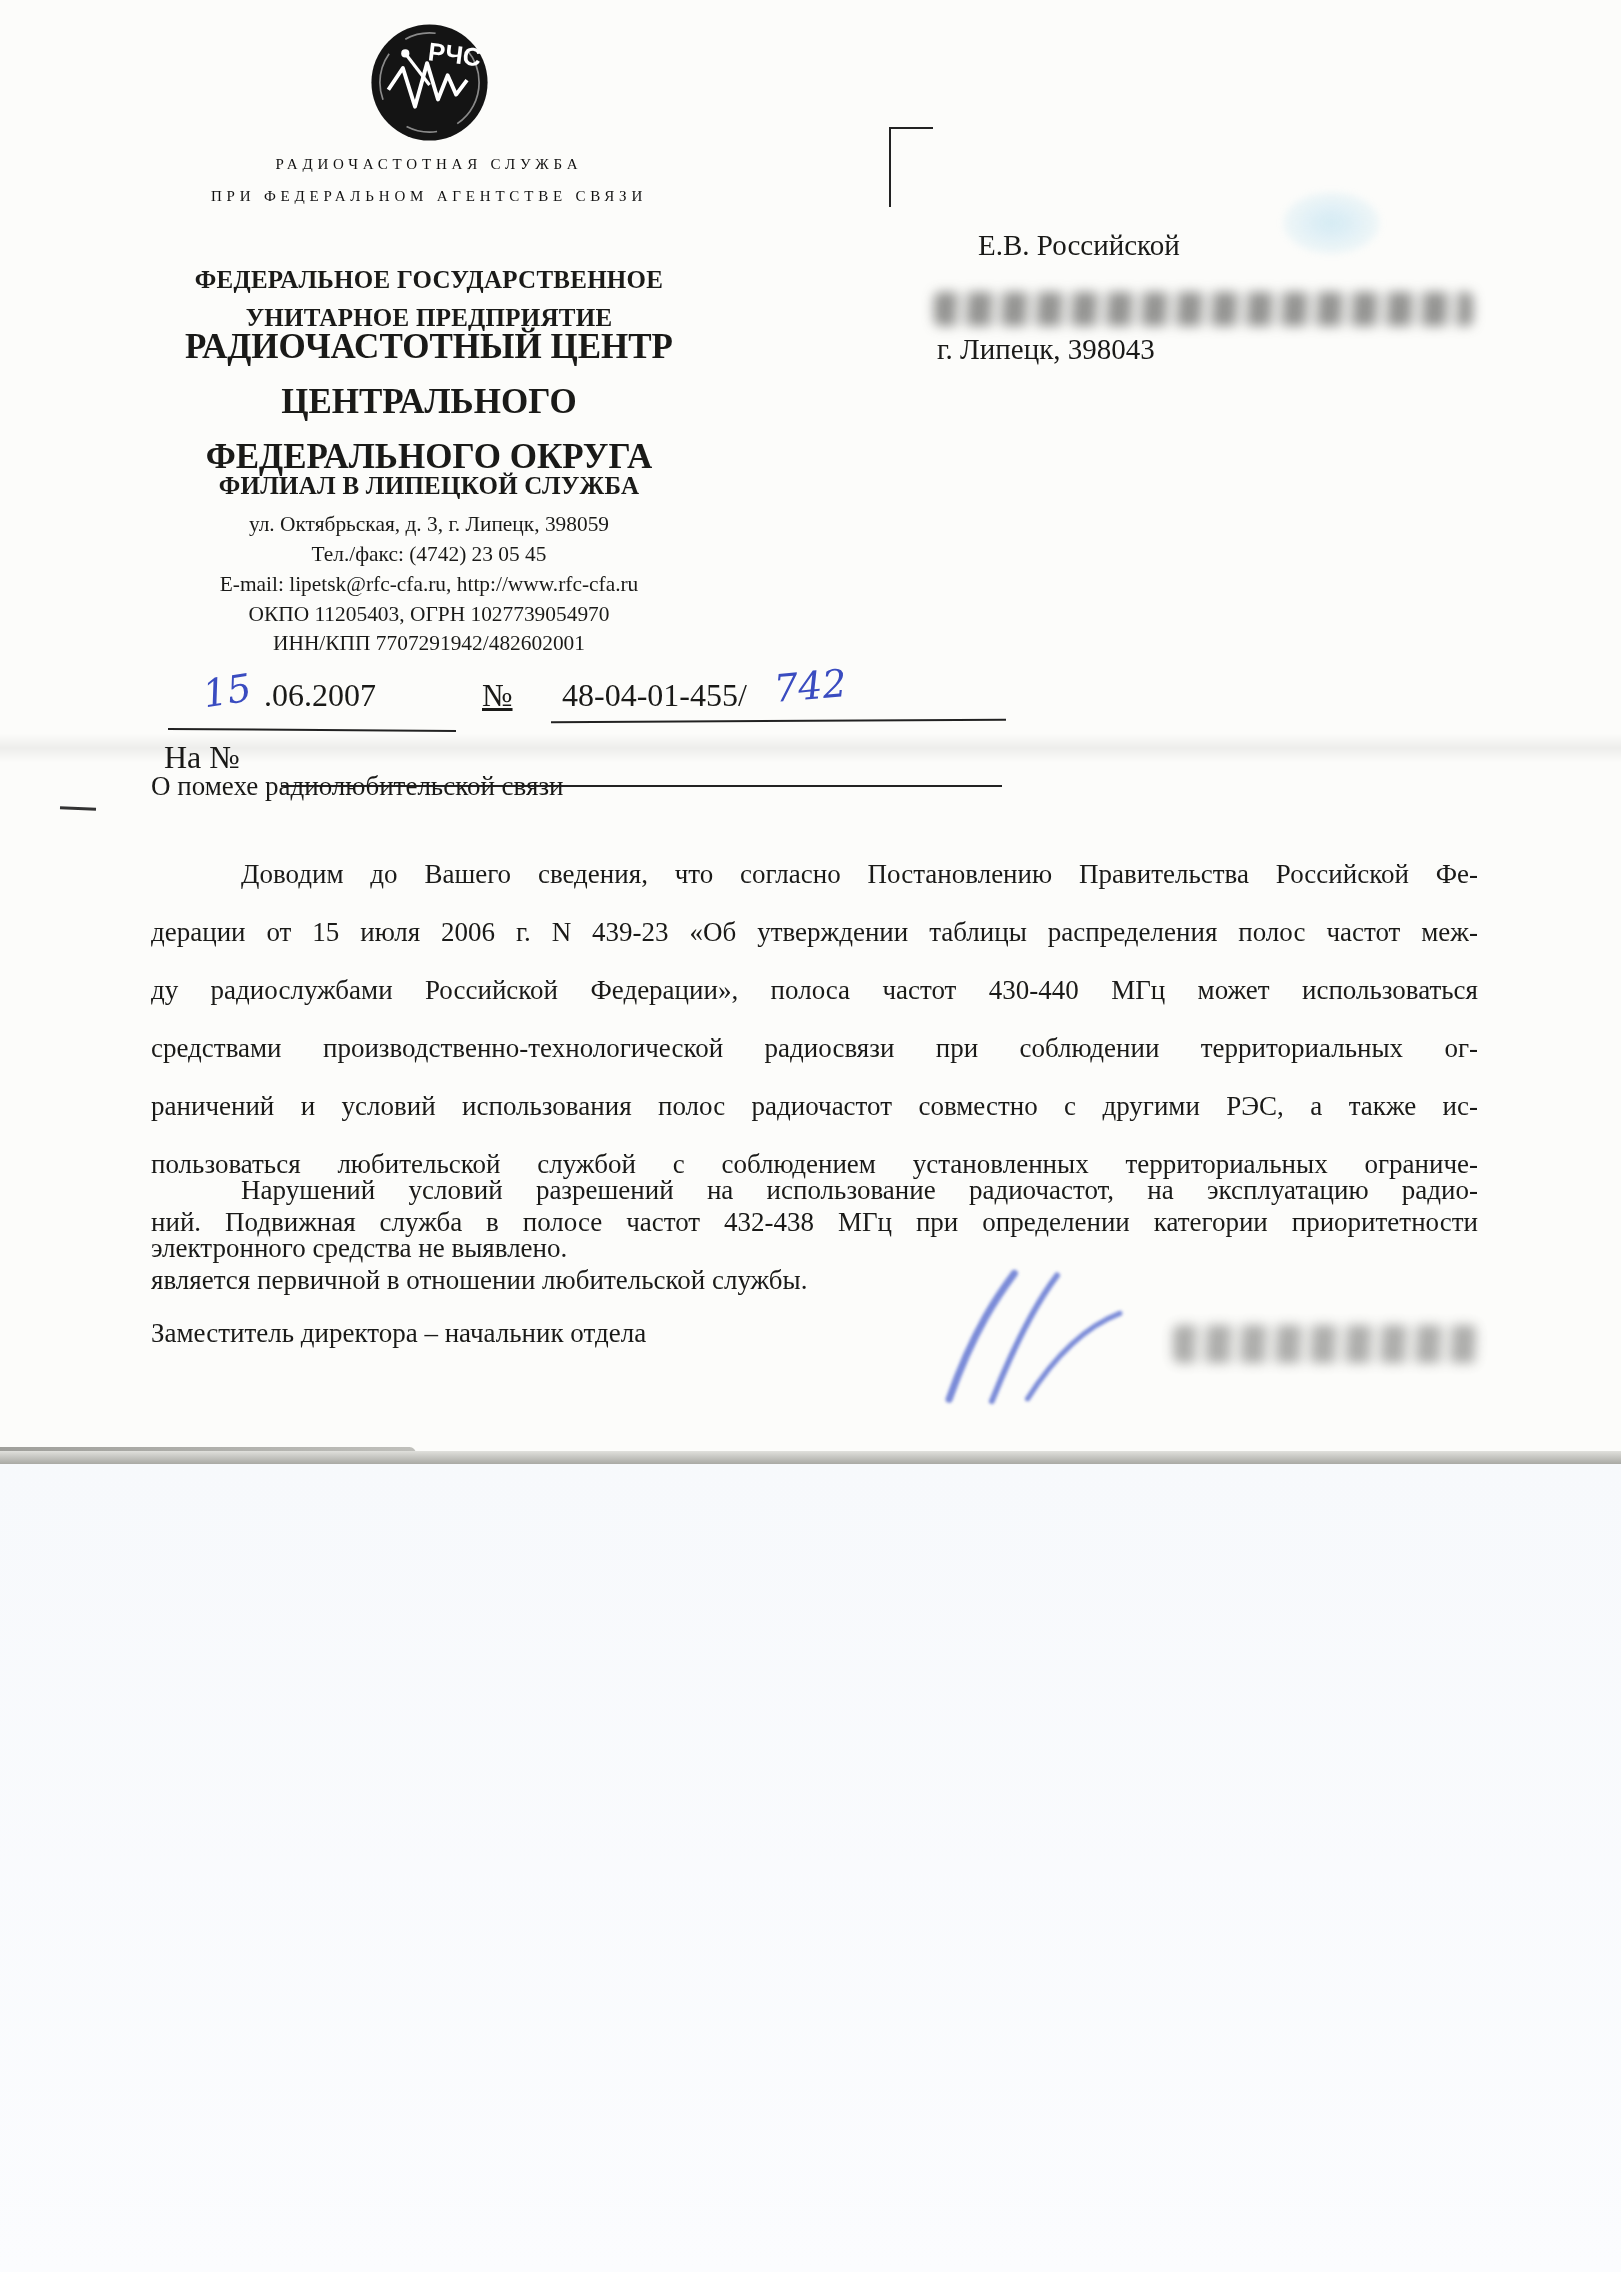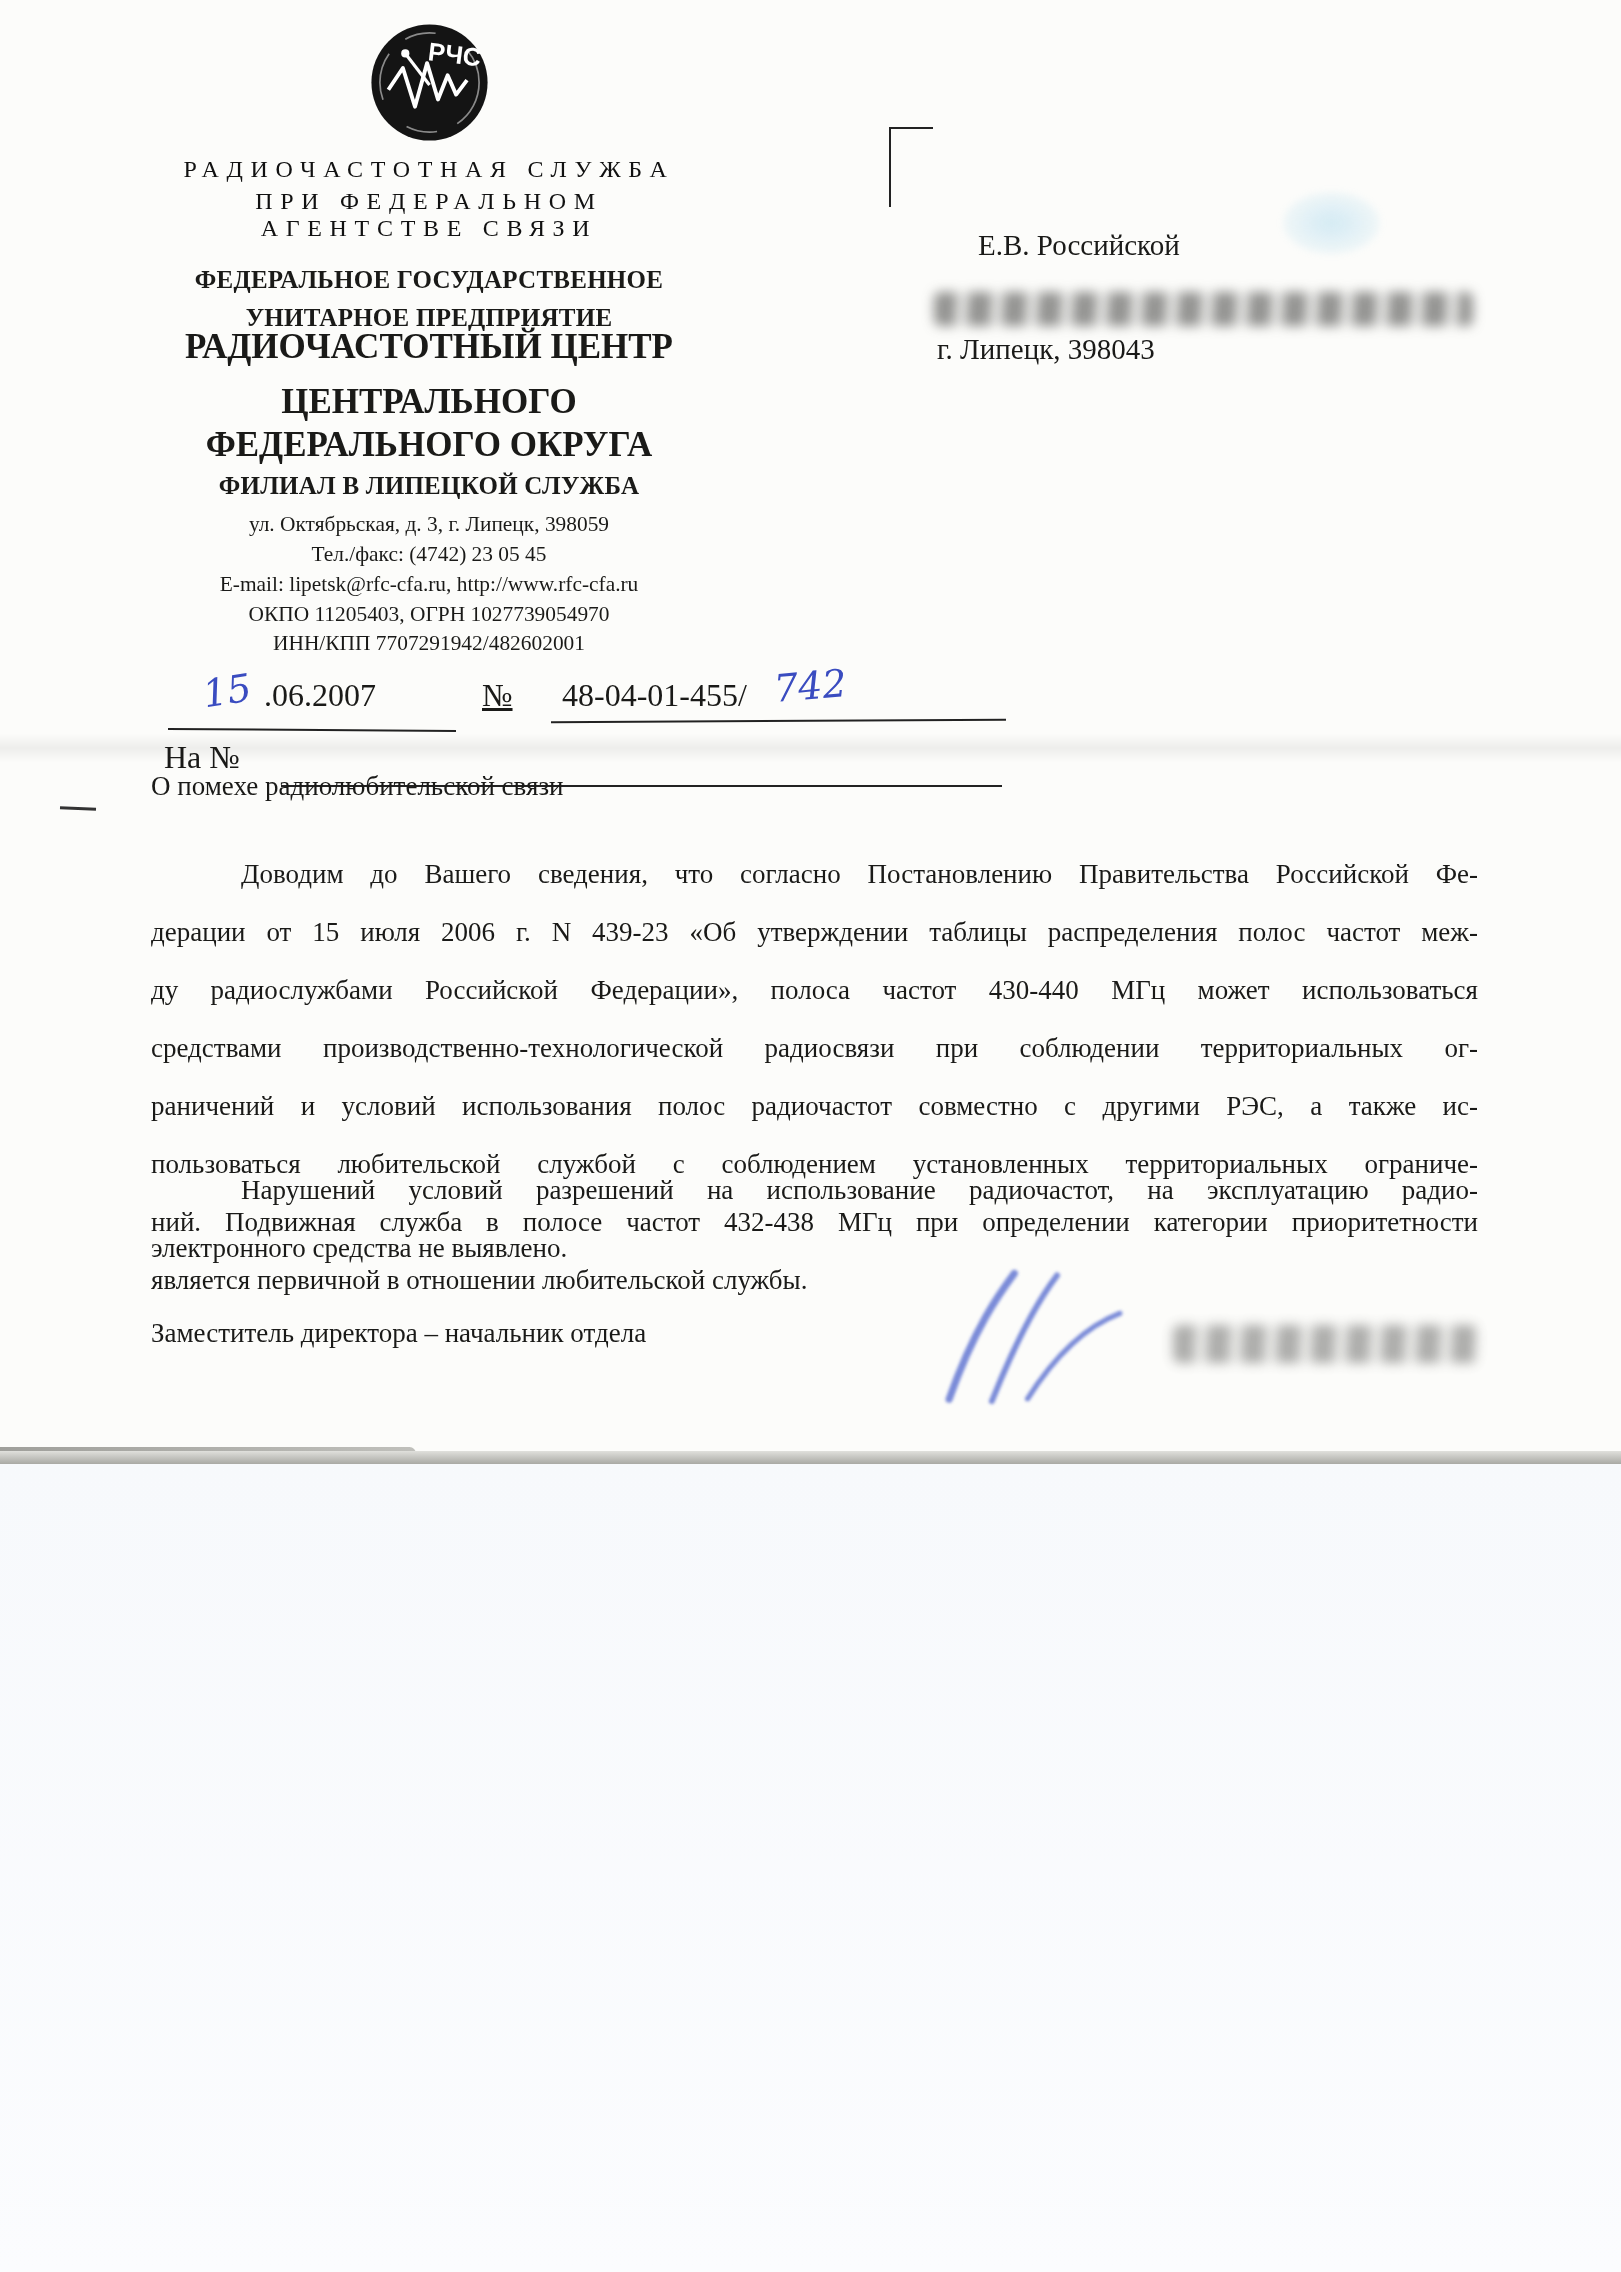--- a/index.html
+++ b/index.html
@@ -12,21 +12,21 @@
   .fold-shadow{position:absolute;left:0;top:733px;width:100%;height:30px;
      background:linear-gradient(rgba(0,0,0,0),rgba(0,0,0,.06),rgba(0,0,0,0));}
   .sheet-edge{position:absolute;left:0;top:1451px;width:1622px;height:13px;
      background:linear-gradient(#e0e0dc,#a9a9a4);}
   .sheet-edge-dark{position:absolute;left:0;top:1447px;width:416px;height:17px;border-radius:0 6.5px 6.5px 0;
      background:linear-gradient(90deg,#8f8f8a,#b5b5b0);opacity:.85;}
   .cyan-smudge{position:absolute;left:1283px;top:192px;width:97px;height:62px;border-radius:50%;
      background:radial-gradient(rgba(120,195,230,.30),rgba(120,195,230,0));filter:blur(3.9px);}
 
   .lh{position:absolute;left:156px;width:546px;text-align:center;}
-  .lh-svc{font-size:24px;letter-spacing:.32em;color:#111;}
+  .lh-svc{font-size:15px;letter-spacing:.32em;color:#111;}
   .lh-b36{font-size:25px;font-weight:bold;letter-spacing:.01em;}
   .lh-b54{font-size:35px;font-weight:bold;}
   .lh-r33{font-size:21.4px;}
 
   .ref-hand{font-family:"DejaVu Serif",serif;font-style:italic;color:#3a4cc0;}
   .rule{position:absolute;height:1.9px;background:#222;}
 
   .body-col{position:absolute;left:151px;width:1327px;font-size:27px;line-height:38px;}
   .jline{text-align:justify;text-align-last:justify;white-space:normal;margin-top:20px;}
   .jline.last{text-align-last:left;}
@@ -57,21 +57,21 @@
         <text x="70" y="34" font-family="Liberation Sans, sans-serif" font-weight="bold" font-size="21" fill="#fff" text-anchor="middle" transform="rotate(7 70 34)">РЧС</text>
       </svg>
     </div>
 
     <div class="lh lh-svc" style="top:156px;">РАДИОЧАСТОТНАЯ СЛУЖБА</div>
     <div class="lh lh-svc" style="top:188px;">ПРИ ФЕДЕРАЛЬНОМ АГЕНТСТВЕ СВЯЗИ</div>
     <div class="lh lh-b36" style="top:266px;">ФЕДЕРАЛЬНОЕ ГОСУДАРСТВЕННОЕ</div>
     <div class="lh lh-b36" style="top:304px;text-align:center;">УНИТАРНОЕ ПРЕДПРИЯТИЕ</div>
     <div class="lh lh-b54" style="top:327px;">РАДИОЧАСТОТНЫЙ ЦЕНТР</div>
     <div class="lh lh-b54" style="top:382px;">ЦЕНТРАЛЬНОГО</div>
-    <div class="lh lh-b54" style="top:425px;">ФЕДЕРАЛЬНОГО ОКРУГА</div>
+    <div class="lh lh-b54" style="top:437px;">ФЕДЕРАЛЬНОГО ОКРУГА</div>
     <div class="lh lh-b36" style="top:472px;">ФИЛИАЛ В ЛИПЕЦКОЙ СЛУЖБА</div>
     <div class="lh lh-r33" style="top:512px;">ул. Октябрьская, д. 3, г. Липецк, 398059</div>
     <div class="lh lh-r33" style="top:542px;">Тел./факс: (4742) 23 05 45</div>
     <div class="lh lh-r33" style="top:572px;">E-mail: lipetsk@rfc-cfa.ru, http://www.rfc-cfa.ru</div>
     <div class="lh lh-r33" style="top:602px;">ОКПО 11205403, ОГРН 1027739054970</div>
     <div class="lh lh-r33" style="top:631px;">ИНН/КПП 7707291942/482602001</div>
 
     <div class="abs ref-hand" style="left:203px;top:669px;font-size:38px;transform:rotate(-9deg);">15</div>
     <div class="abs" style="left:264px;top:677px;font-size:32px;">.06.2007</div>
     <div class="abs" style="left:482px;top:677px;font-size:32px;text-decoration:underline;">№</div>

